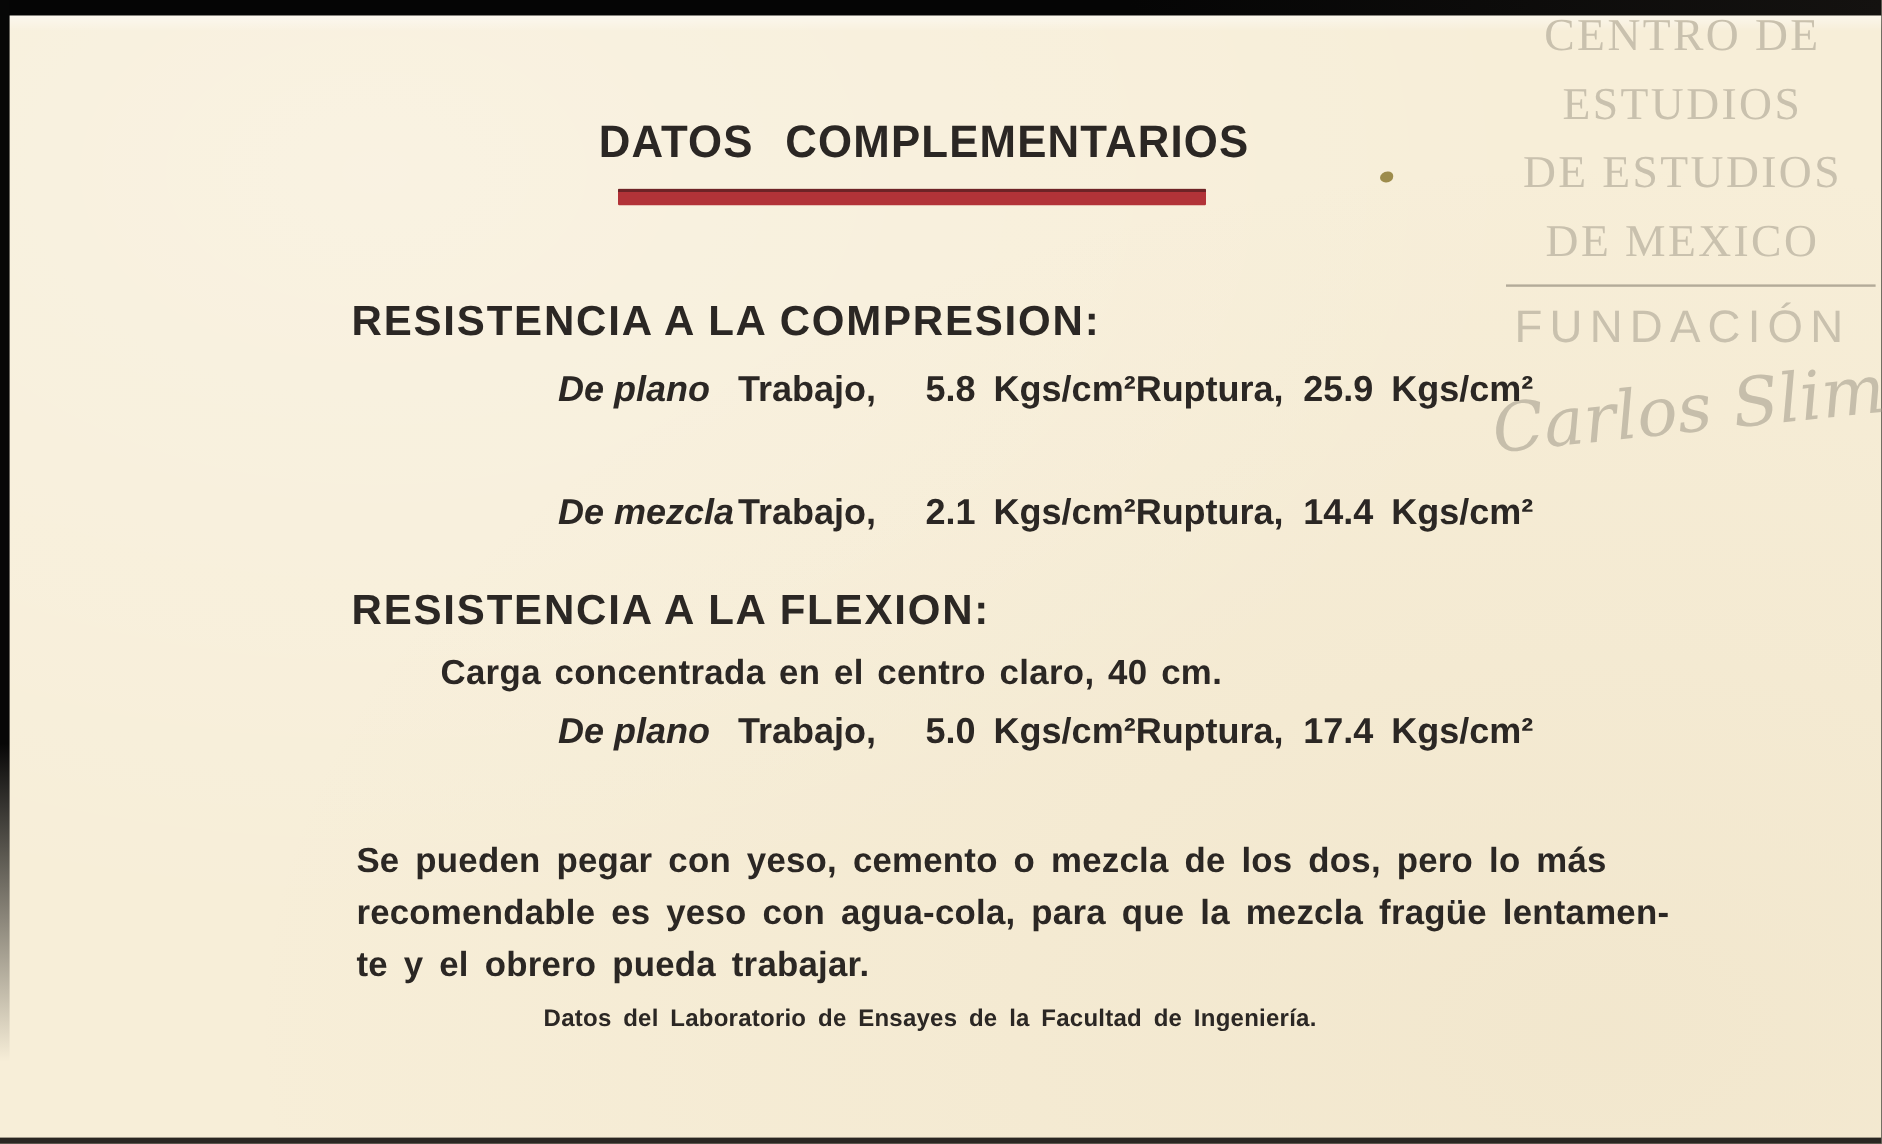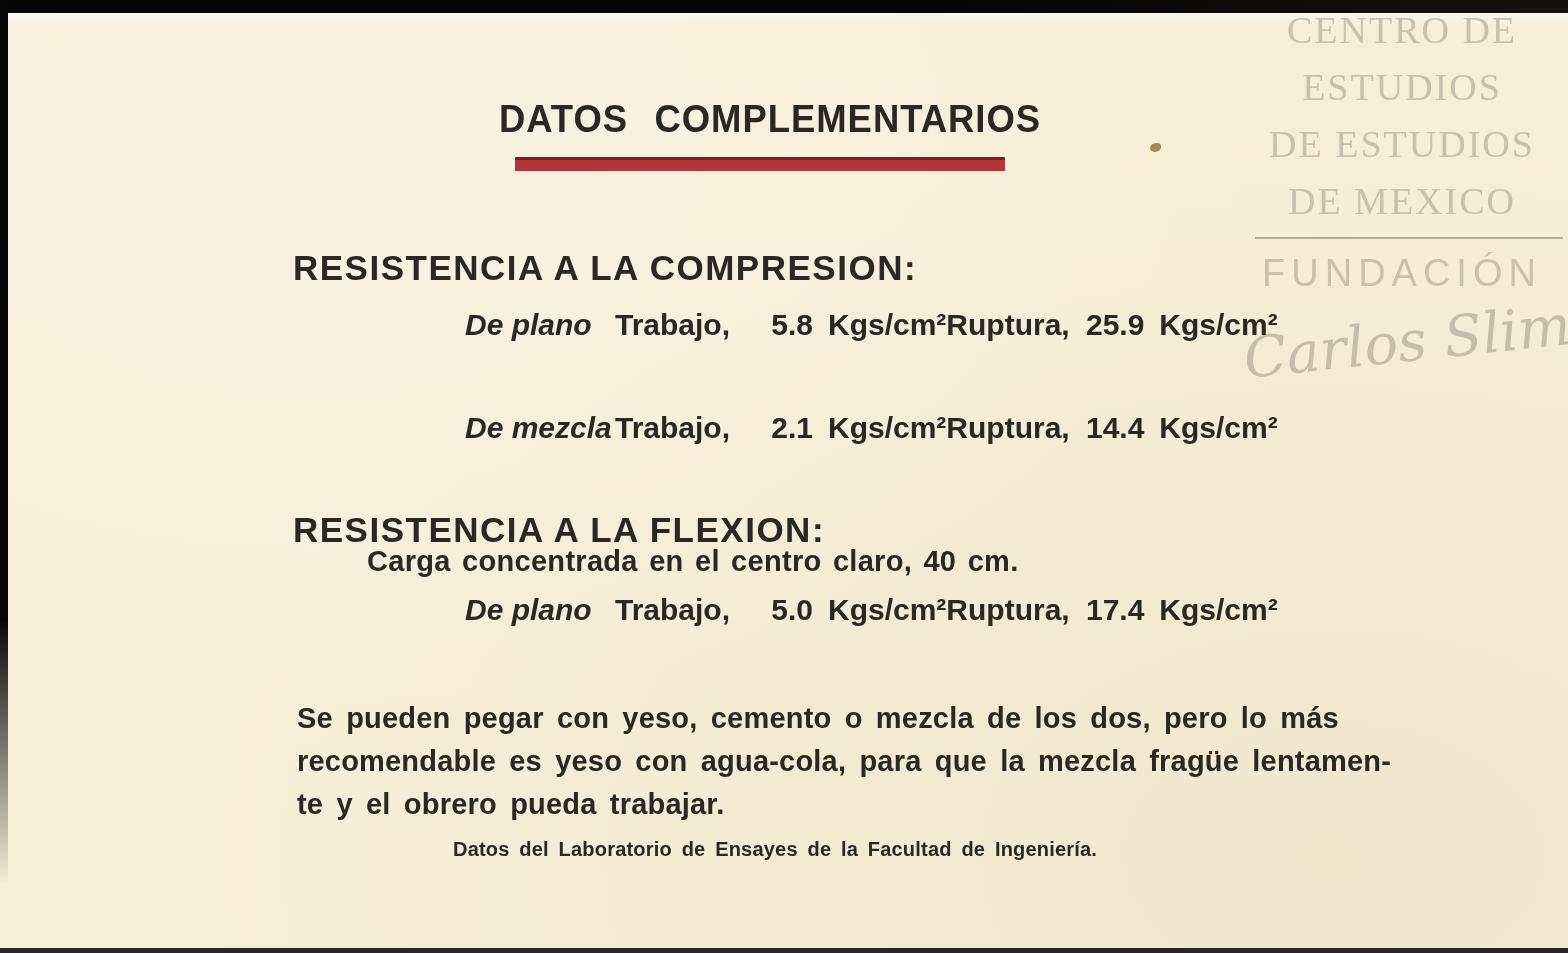--- a/index.html
+++ b/index.html
@@ -53,21 +53,21 @@
   .doc-title{position:absolute;left:380px;top:98px;width:780px;text-align:center;
     font-weight:bold;font-size:38px;letter-spacing:1px;word-spacing:16px;
     transform:scaleX(0.96);white-space:nowrap;}
   .title-rule{position:absolute;left:515px;top:157px;width:490px;height:14px;
     background:var(--accent_red);border-top:3px solid var(--accent_red_dark);
     box-sizing:border-box;border-radius:1px;}
 
   .section-heading{position:absolute;font-weight:bold;font-size:35px;
     letter-spacing:1.5px;white-space:nowrap;}
   .heading-compresion{left:293px;top:248px;}
-  .heading-flexion{left:293px;top:510px;}
+  .heading-flexion{left:293px;top:489px;}
 
   .meas-row{position:absolute;left:465px;display:flex;align-items:center;}
   .row-0{top:304px;}
   .row-1{top:407px;}
   .row-2{top:589px;}
   .meas-label{width:150px;font-weight:bold;font-size:30px;white-space:nowrap;font-style:italic;}
   .meas-lines{display:flex;flex-direction:row;}
   .meas-line{display:flex;line-height:42px;font-weight:bold;font-size:30px;white-space:nowrap;}
   .meas-term{width:122px;}
   .meas-value{width:76px;text-align:right;}

